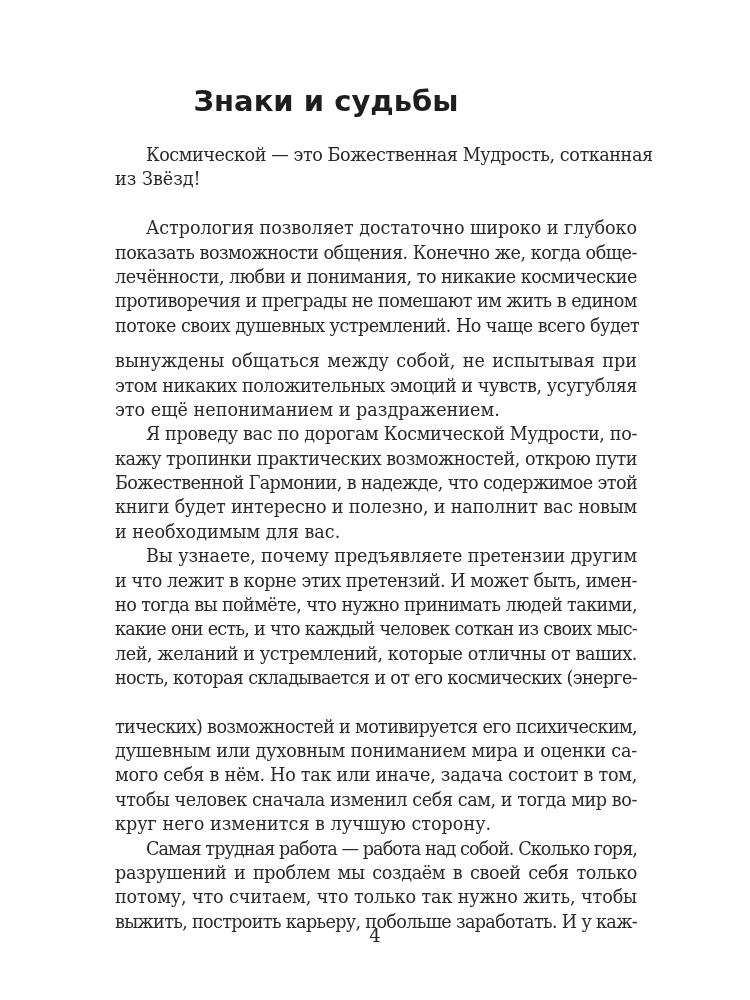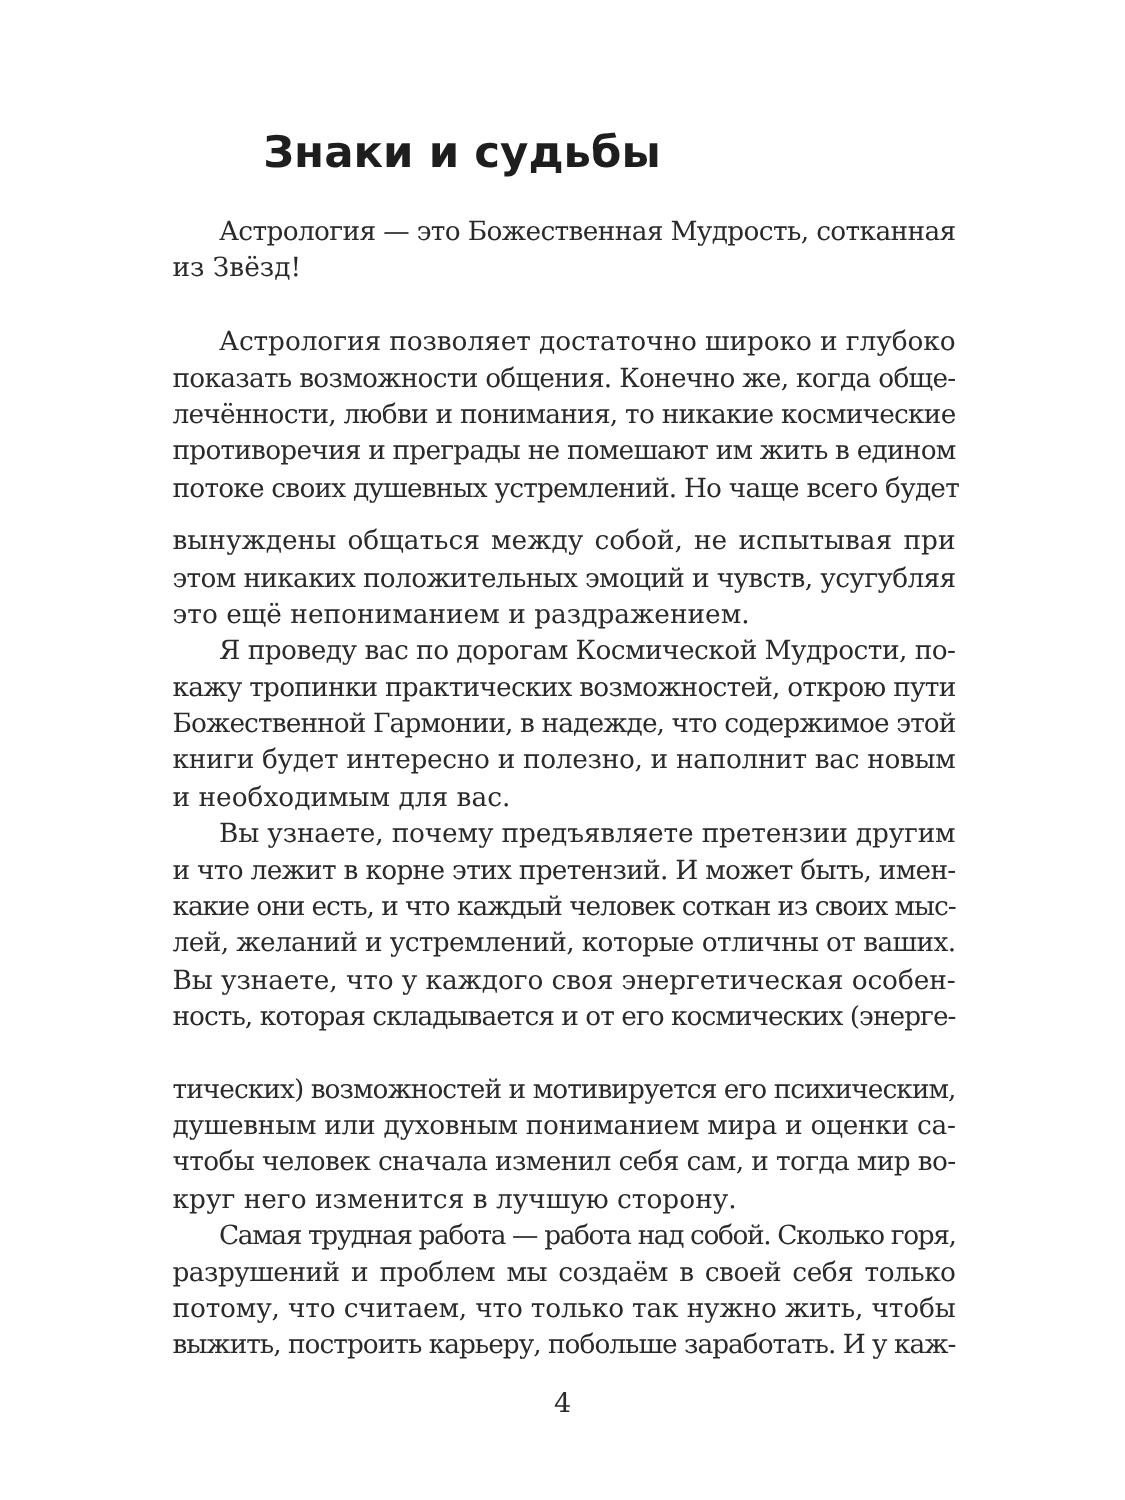--- a/index.html
+++ b/index.html
@@ -4,20 +4,21 @@
   <style>
     html, body { margin: 0; padding: 0; background: #ffffff; }
     body { width: 750px; height: 1000px; position: relative; overflow: hidden; }
     .page { position: absolute; left: 0; top: 0; width: 750px; height: 1000px; background: #ffffff; }
     .title {
       position: absolute; left: 0; width: 616px; top: 84px;
       text-align: center;
       font-family: "DejaVu Sans", sans-serif;
       font-weight: bold; font-size: 29px; color: #1e1e1e;
       letter-spacing: 0px;
+      padding-left: 18px;
     }
     .body {
       position: absolute; left: 115px; width: 522px; top: 143px;
       font-family: "DejaVu Serif", serif;
       font-size: 17.6px; color: #2a2a2a;
     }
     .line {
       height: 24.4px; line-height: 24.4px;
       white-space: nowrap;
       text-align: justify; text-align-last: justify;
@@ -34,21 +35,21 @@
   </style>
 </head>
 <body>
 
 <div class="page">
   <div class="title">Знаки и судьбы</div>
 
   <div class="body">
 
     <div>
-      <div class="line indent" style="white-space: nowrap; letter-spacing: -0.427px;">Астрология — это Божественная Мудрость, сотканная</div>
+      <div class="line indent" style="white-space: nowrap; letter-spacing: -0.427px;">Космической — это Божественная Мудрость, сотканная</div>
       <div class="line last" style="white-space: nowrap;">из Звёзд!</div>
     </div>
     <div class="gap"></div>
 
     <div>
       <div class="line indent" style="white-space: nowrap; letter-spacing: -0.061px;">Астрология позволяет достаточно широко и глубоко</div>
       <div class="line" style="white-space: nowrap; letter-spacing: -0.482px;">показать возможности общения. Конечно же, когда обще-</div>
       <div class="line" style="white-space: nowrap; letter-spacing: -0.509px;">лечённости, любви и понимания, то никакие космические</div>
       <div class="line" style="white-space: nowrap; letter-spacing: -0.525px;">противоречия и преграды не помешают им жить в едином</div>
       <div class="line" style="white-space: nowrap; letter-spacing: -0.533px;">потоке своих душевных устремлений. Но чаще всего будет</div>
@@ -61,26 +62,27 @@
       <div class="line indent" style="white-space: nowrap; letter-spacing: -0.352px;">Я проведу вас по дорогам Космической Мудрости, по-</div>
       <div class="line" style="white-space: nowrap; letter-spacing: -0.504px;">кажу тропинки практических возможностей, открою пути</div>
       <div class="line" style="white-space: nowrap; letter-spacing: -0.596px;">Божественной Гармонии, в надежде, что содержимое этой</div>
       <div class="line" style="white-space: nowrap; letter-spacing: -0.216px;">книги будет интересно и полезно, и наполнит вас новым</div>
       <div class="line last" style="white-space: nowrap;">и необходимым для вас.</div>
     </div>
 
     <div>
       <div class="line indent" style="white-space: nowrap; letter-spacing: -0.11px;">Вы узнаете, почему предъявляете претензии другим</div>
       <div class="line" style="white-space: nowrap; letter-spacing: -0.47px;">и что лежит в корне этих претензий. И может быть, имен-</div>
+      <div class="line" style="white-space: nowrap; letter-spacing: -0.58px;">но тогда вы поймёте, что нужно принимать людей такими,</div>
       <div class="line" style="white-space: nowrap; letter-spacing: -0.719px;">какие они есть, и что каждый человек соткан из своих мыс-</div>
       <div class="line" style="white-space: nowrap; letter-spacing: -0.404px;">лей, желаний и устремлений, которые отличны от ваших.</div>
-      <div class="line" style="white-space: nowrap; letter-spacing: -0.068px;">Вы узнаете, что у каждого своя энергетическая особен-</div>
       <div class="line" style="white-space: nowrap; letter-spacing: -0.653px;">ность, которая складывается и от его космических (энерге-</div>
       <div class="line" style="white-space: nowrap; letter-spacing: -0.635px; margin-top: 24px;">тических) возможностей и мотивируется его психическим,</div>
       <div class="line" style="white-space: nowrap; letter-spacing: -0.19px;">душевным или духовным пониманием мира и оценки са-</div>
+      <div class="line" style="white-space: nowrap; letter-spacing: -0.275px;">мого себя в нём. Но так или иначе, задача состоит в том,</div>
       <div class="line" style="white-space: nowrap; letter-spacing: -0.422px;">чтобы человек сначала изменил себя сам, и тогда мир во-</div>
       <div class="line last" style="white-space: nowrap;">круг него изменится в лучшую сторону.</div>
     </div>
 
     <div>
       <div class="line indent" style="white-space: nowrap; letter-spacing: -0.917px;">Самая трудная работа — работа над собой. Сколько горя,</div>
       <div class="line" style="white-space: nowrap; letter-spacing: -0.346px;">разрушений и проблем мы создаём в своей себя только</div>
       <div class="line" style="white-space: nowrap; letter-spacing: -0.111px;">потому, что считаем, что только так нужно жить, чтобы</div>
       <div class="line" style="white-space: nowrap; letter-spacing: -0.663px;">выжить, построить карьеру, побольше заработать. И у каж-</div>
     </div>

